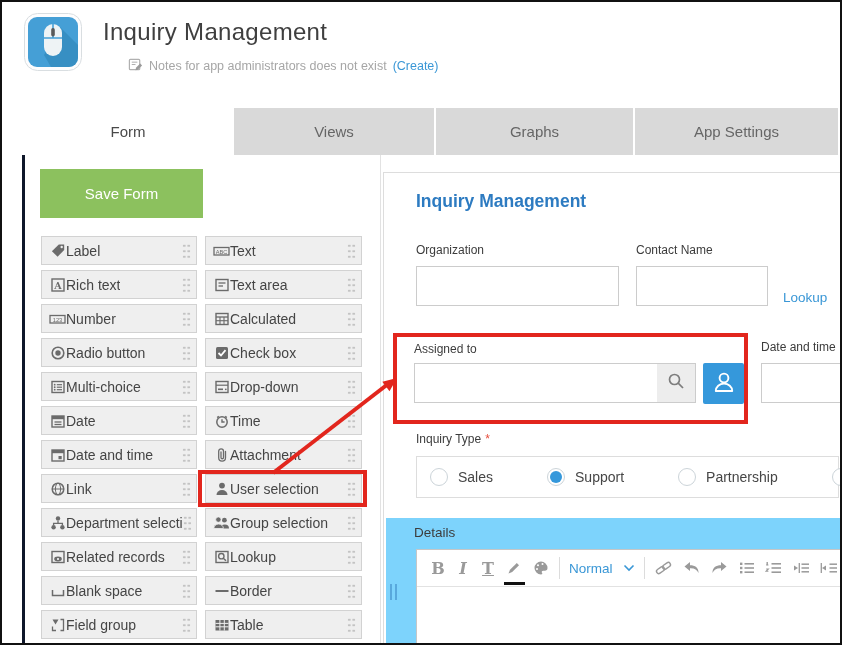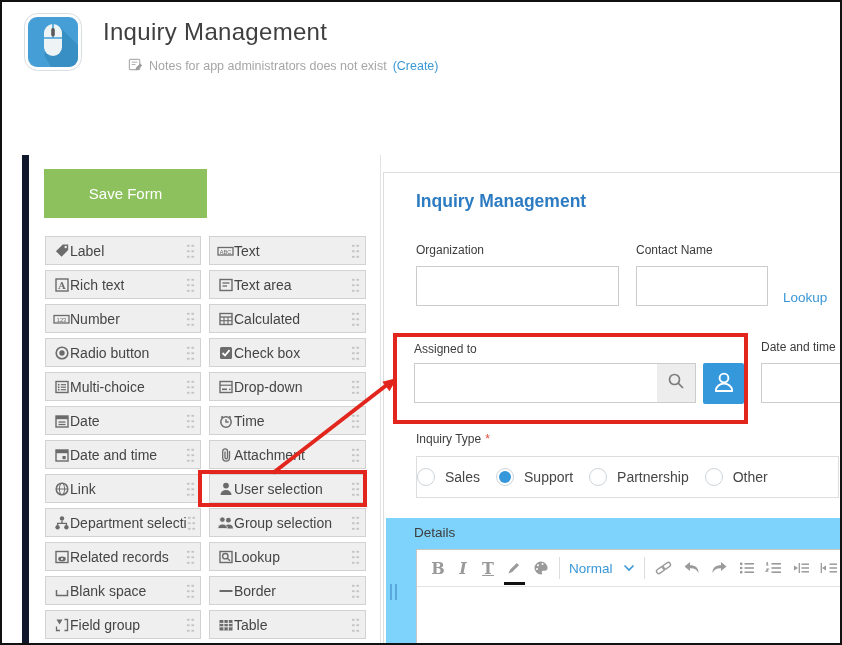--- a/index.html
+++ b/index.html
@@ -21,21 +21,21 @@
   .tab{height:47px;background:#d9d9d9;color:#666;font-size:15px;display:flex;align-items:center;
        justify-content:center;margin-right:2px;cursor:pointer;}
   .tab.active{background:#fff;color:#4a4a4a;}
   .tab:nth-child(1){width:212px;margin-right:0;}
   .tab:nth-child(2){width:200px;}
   .tab:nth-child(3){width:197px;}
   .tab:nth-child(4){width:203px;margin-right:0;}
 
   
   .sidebar{position:absolute;left:22px;top:155px;width:359px;height:490px;background:#fff;
-           border-left:7px solid #0f172a;border-right:1px solid #e2e2e2;}
+           border-left:3px solid #0f172a;border-right:1px solid #e2e2e2;}
   .save-btn{position:absolute;left:15px;top:14px;width:163px;height:49px;background:#8cc15e;
             color:#fff;font-size:15px;border:none;cursor:pointer;font-family:inherit;}
   .palette{position:absolute;left:16px;top:81px;display:grid;grid-template-columns:156px 157px;
            grid-auto-rows:29px;column-gap:8px;row-gap:5px;}
   .pitem{background:#efefef;border:1px solid #d2d2d2;display:flex;align-items:center;
          padding-left:7px;cursor:grab;}
   .pic{width:17px;height:17px;flex:0 0 17px;display:flex;align-items:center;justify-content:center;}
   .pic svg{display:block;}
   .plabel{font-size:14px;color:#454545;white-space:nowrap;overflow:hidden;}
   .dots{margin-left:auto;margin-right:5px;width:9px;height:16px;
@@ -49,21 +49,21 @@
   .flabel{position:absolute;font-size:12px;color:#3c3c3c;}
   .tinput{position:absolute;height:40px;border:1px solid #ccc;background:#fff;font-family:inherit;
           font-size:13px;padding:0 6px;outline:none;}
   .lookup-link{position:absolute;left:399px;top:117px;font-size:13.5px;color:#3a97d6;cursor:pointer;}
   .search-btn{position:absolute;left:273px;top:190px;width:39px;height:40px;background:#ededed;
               border:1px solid #ccc;border-left:none;display:flex;align-items:center;justify-content:center;cursor:pointer;}
   .user-btn{position:absolute;left:319px;top:190px;width:41px;height:41px;background:#3598db;
             border:none;border-radius:2px;display:flex;align-items:center;justify-content:center;cursor:pointer;}
   .req{color:#e74c3c;margin-left:4px;}
   .opt-box{position:absolute;left:32px;top:283px;width:423px;height:42px;border:1px solid #ddd;
-           background:#fff;display:flex;align-items:center;gap:16px;}
+           background:#fff;display:flex;align-items:center;padding-left:13px;gap:54px;}
   .radio-opt{display:flex;align-items:center;cursor:pointer;}
   .rcirc{width:18px;height:18px;border-radius:50%;border:1px solid #ccd4d9;background:#fff;
          display:flex;align-items:center;justify-content:center;}
   .radio-opt.selected .rcirc::after{content:"";width:12px;height:12px;border-radius:50%;background:#3598db;}
   .rlabel{font-size:14px;color:#464646;margin-left:10px;}
 
   
   .details{position:absolute;left:2px;top:345px;width:457px;height:128px;background:#7dd3fc;}
   .details-label{position:absolute;left:28px;top:7px;font-size:13.5px;color:#3c3c3c;}
   .drag-bars{position:absolute;left:4px;top:66px;display:flex;gap:3px;cursor:grab;}
@@ -118,20 +118,26 @@
           <line x1="4" y1="5.5" x2="10" y2="5.5" stroke="#b0b0b0" stroke-width="1.1"></line>
           <line x1="4" y1="8" x2="8" y2="8" stroke="#b0b0b0" stroke-width="1.1"></line>
           <path d="M8.5 11.5 L13 7 L15 9 L10.5 13.5 L8 14 Z" fill="#9a9a9a"></path>
         </svg>
       </span>
       <span>Notes for app administrators does not exist</span>
       <span class="notes-link">(Create)</span>
     </div>
   </div>
 
+  <div class="tabs">
+    <div class="tab active">Form</div>
+    <div class="tab">Views</div>
+    <div class="tab">Graphs</div>
+    <div class="tab">App Settings</div>
+  </div>
 
   <div class="sidebar">
     <button class="save-btn">Save Form</button>
     <div class="palette">
 
       <div class="pitem">
         <span class="pic">
             <svg width="16" height="16" viewBox="0 0 16 16">
               <path d="M8.8 1.5 H14.2 V6.9 L7.6 13.7 L1.9 8.2 Z" fill="#6b6b6b"></path>
               <circle cx="11.7" cy="4" r="1.2" fill="#efefef"></circle>

